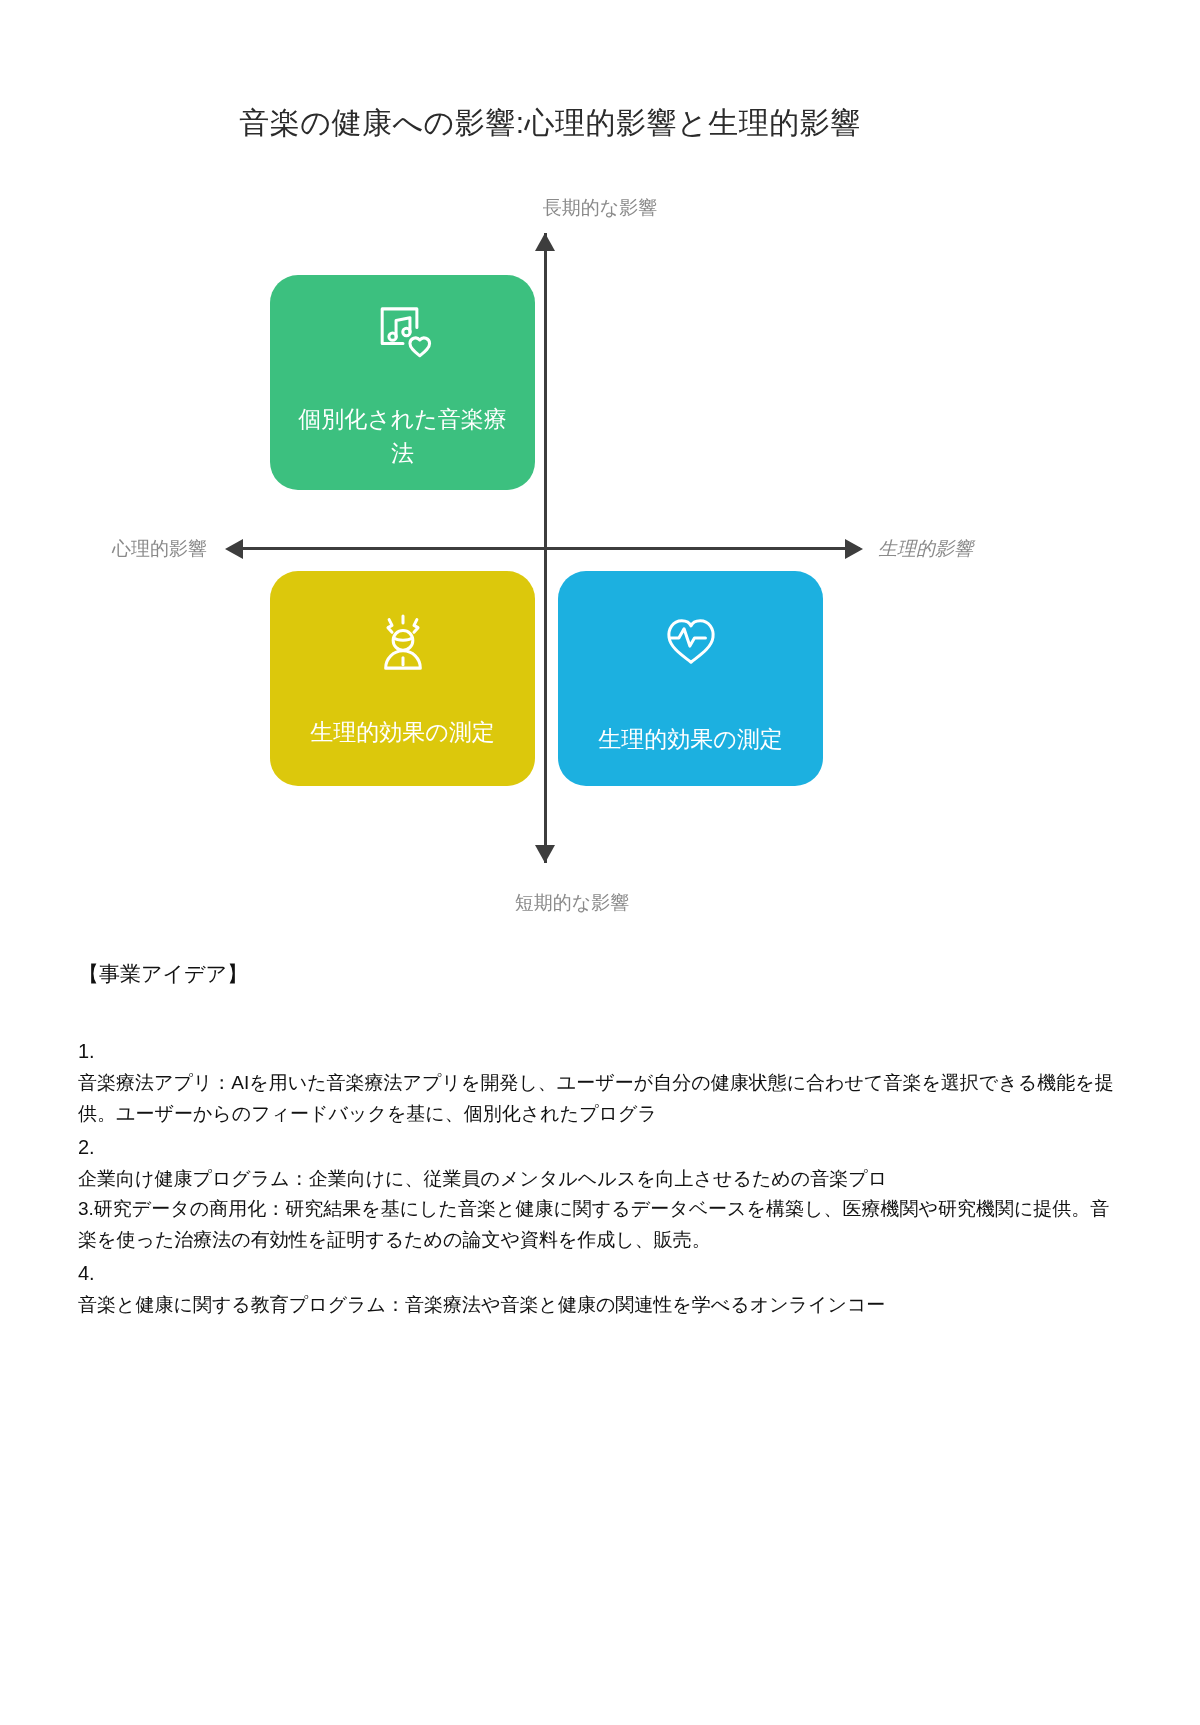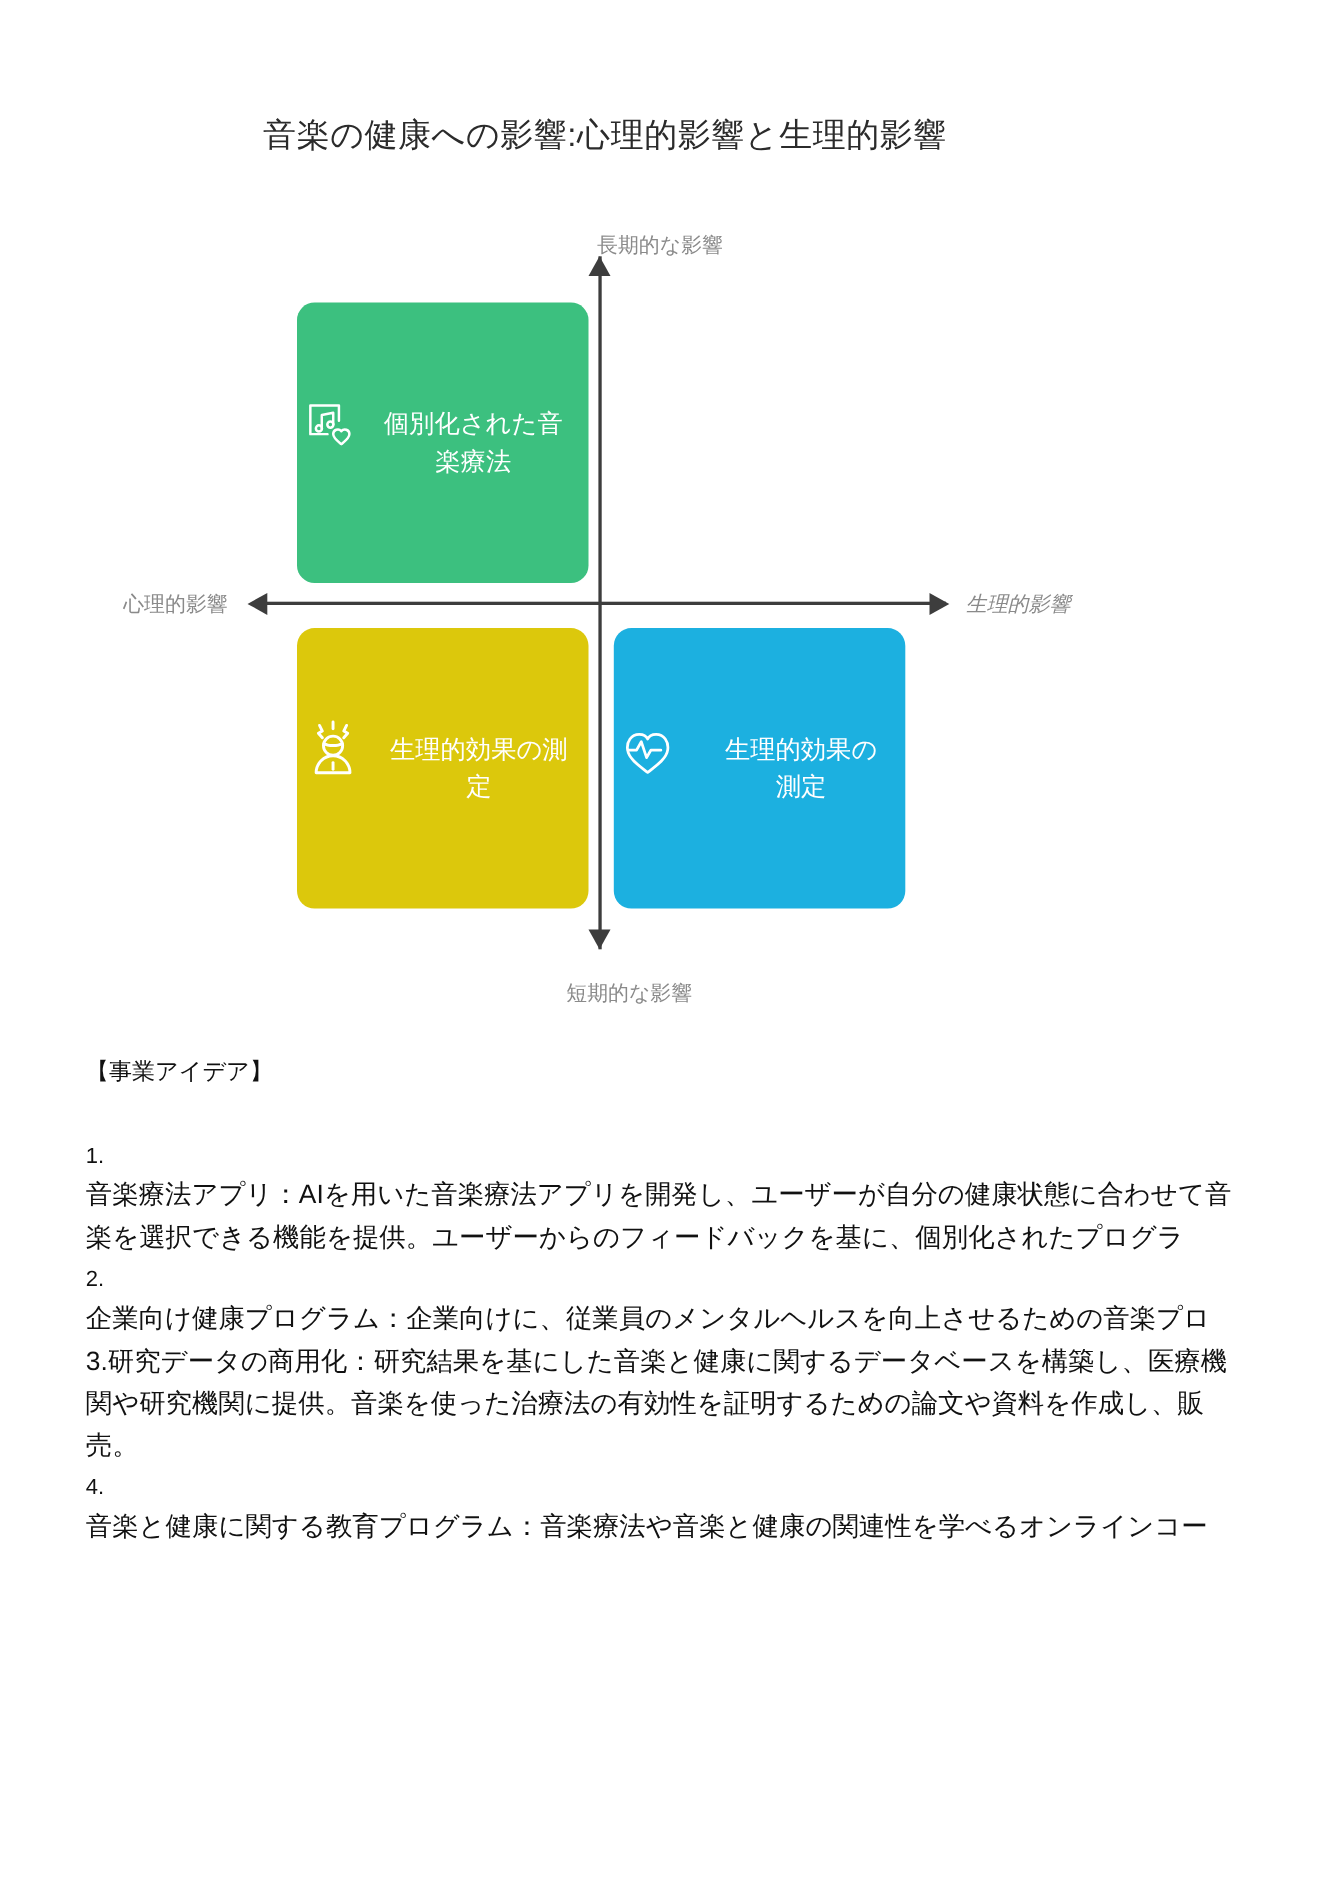--- a/index.html
+++ b/index.html
@@ -36,21 +36,21 @@
     height: 800px;
   }
 
   .axis-label {
     position: absolute;
     font-size: 19px;
     color: #8a8a8a;
     white-space: nowrap;
     text-align: center;
   }
-  .axis-label-top    { left: 0; width: 1200px; top: 10px;  text-align: center; margin-top: 15px; }
+  .axis-label-top    { left: 0; width: 1200px; top: 10px;  text-align: center; }
   .axis-label-bottom { left: 0; width: 1144px; top: 705px; text-align: center; }
   .axis-label-left   { left: 112px;  top: 351px; }
   .axis-label-right  { left: 878px;  top: 351px; font-style: italic; }
 
   
   .axis-v {
     position: absolute;
     left: 544px;
     top: 48px;
     width: 3px;
@@ -101,24 +101,24 @@
     width: 0; height: 0;
     border-top: 10px solid transparent;
     border-bottom: 10px solid transparent;
     border-left: 18px solid #3d3d3d;
   }
 
   
   .quad {
     position: absolute;
     width: 265px;
-    height: 255px;
-    border-radius: 16px;
+    height: 215px;
+    border-radius: 28px;
     display: flex;
-    flex-direction: row;
+    flex-direction: column;
     align-items: center;
     justify-content: center;
     color: #ffffff;
   }
   .quad-tl { left: 270px; top: 90px; }
   .quad-tr { left: 558px; top: 90px; }
   .quad-bl { left: 270px; top: 386px; }
   .quad-br { left: 558px; top: 386px; }
 
   .quad-icon {
@@ -149,21 +149,21 @@
     font-weight: 400;
     color: #111111;
     margin: 0 0 46px 0;
   }
   .idea-num {
     font-size: 20px;
     color: #111111;
     line-height: 1.7;
   }
   .idea-text {
-    font-size: 24px;
+    font-size: 19px;
     color: #111111;
     line-height: 1.62;
     margin: 0 0 0 0;
   }
   .idea-block { margin-bottom: 0; }
 </style>
 </head>
 <body>
 
 <div class="page-title">音楽の健康への影響:心理的影響と生理的影響</div>

